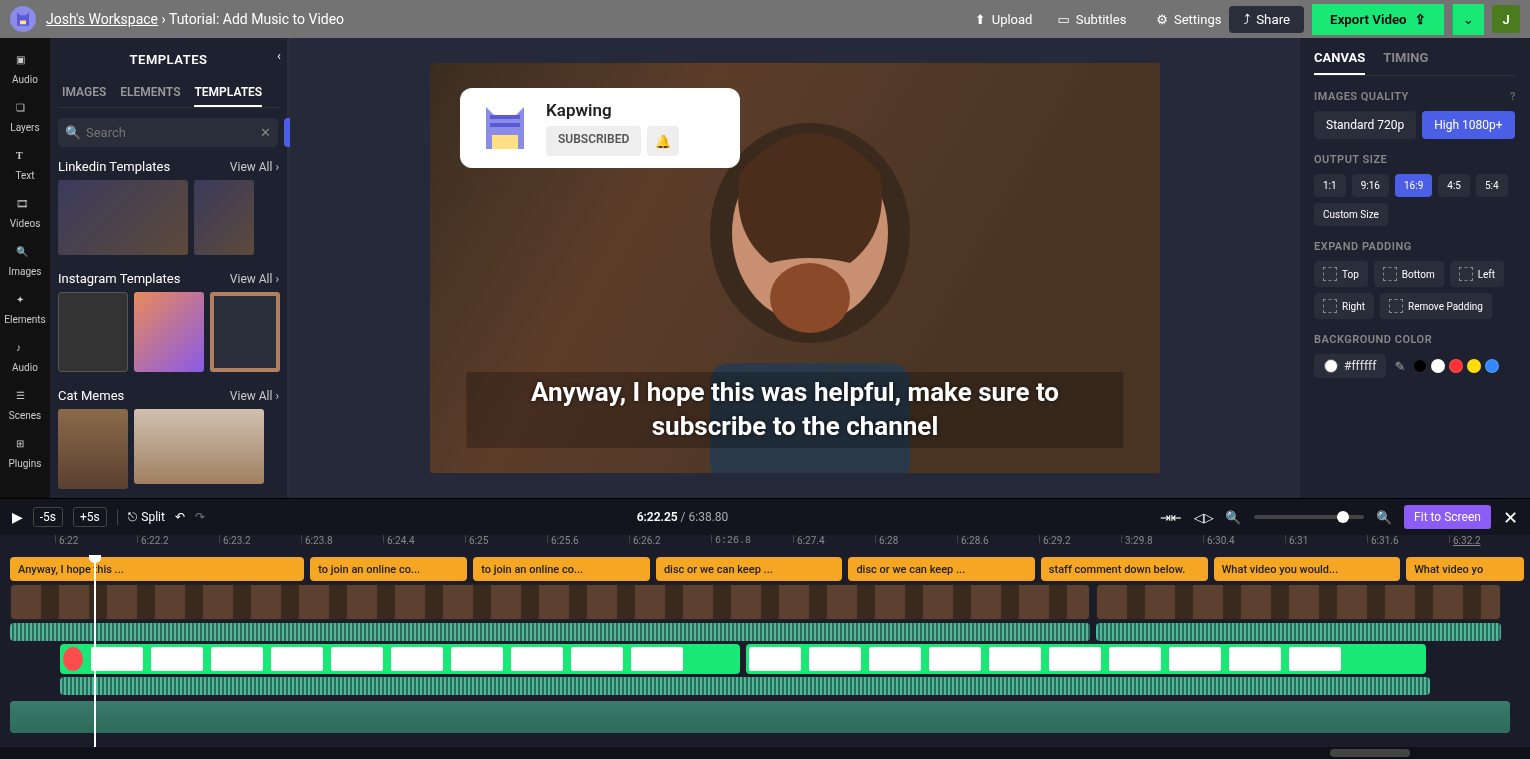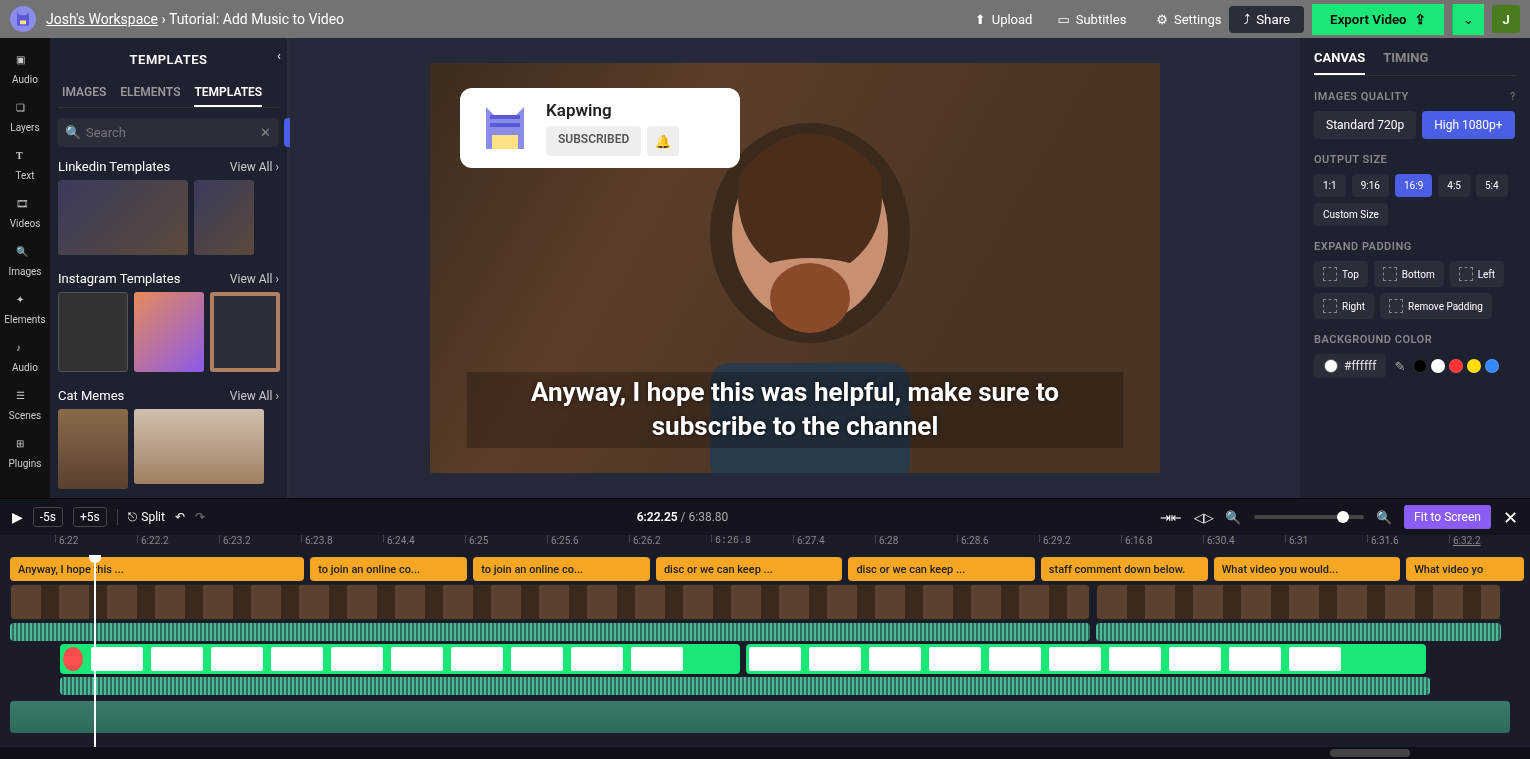--- a/index.html
+++ b/index.html
@@ -369,21 +369,21 @@
       <div class="ruler-tick" style="left: 301px;">6:23.8</div>
       <div class="ruler-tick" style="left: 383px;">6:24.4</div>
       <div class="ruler-tick" style="left: 465px;">6:25</div>
       <div class="ruler-tick" style="left: 547px;">6:25.6</div>
       <div class="ruler-tick" style="left: 629px;">6:26.2</div>
       <div class="ruler-tick" style="left: 711px; font-family: Liberation Mono, monospace;">6:26.8</div>
       <div class="ruler-tick" style="left: 793px;">6:27.4</div>
       <div class="ruler-tick" style="left: 875px;">6:28</div>
       <div class="ruler-tick" style="left: 957px;">6:28.6</div>
       <div class="ruler-tick" style="left: 1039px;">6:29.2</div>
-      <div class="ruler-tick" style="left: 1121px;">6:16.8</div>
+      <div class="ruler-tick" style="left: 1121px;">3:29.8</div>
       <div class="ruler-tick" style="left: 1203px;">6:30.4</div>
       <div class="ruler-tick" style="left: 1285px;">6:31</div>
       <div class="ruler-tick" style="left: 1367px;">6:31.6</div>
       <div class="ruler-tick" style="left: 1449px; text-decoration: underline;">6:32.2</div>
     </div>
   <div class="tracks">
     <div class="playhead"></div>
     <div class="track" id="cap-track" style="padding-left:10px">
         <div class="clip caption-clip" style="width: 300px;">Anyway, I hope this ...</div>
         <div class="clip caption-clip" style="width: 160px;">to join an online co...</div>

